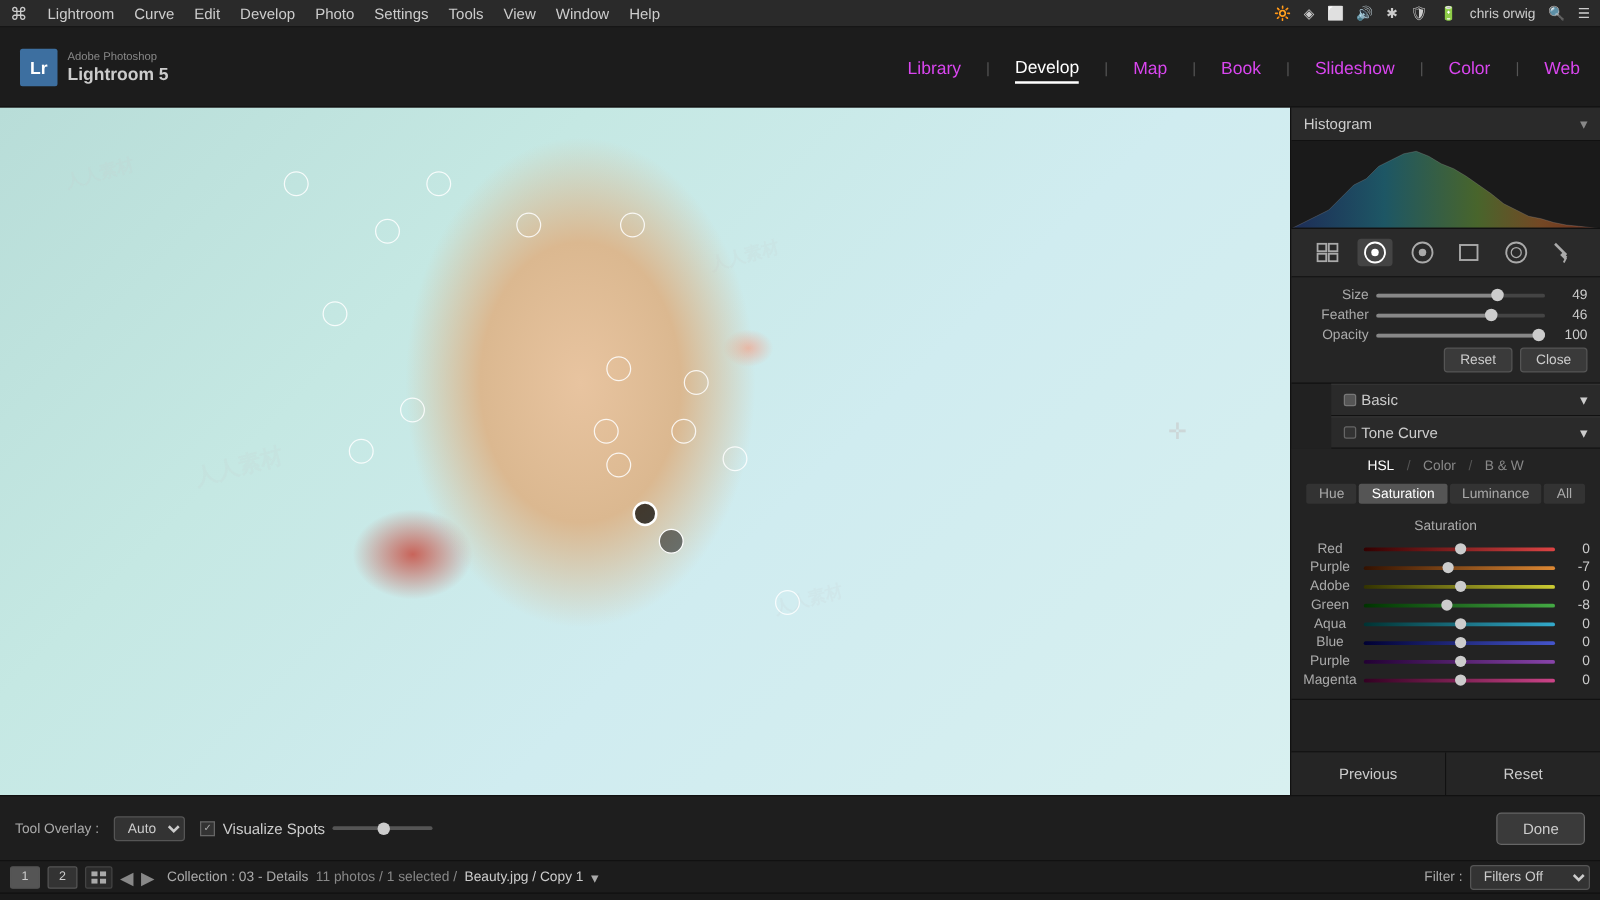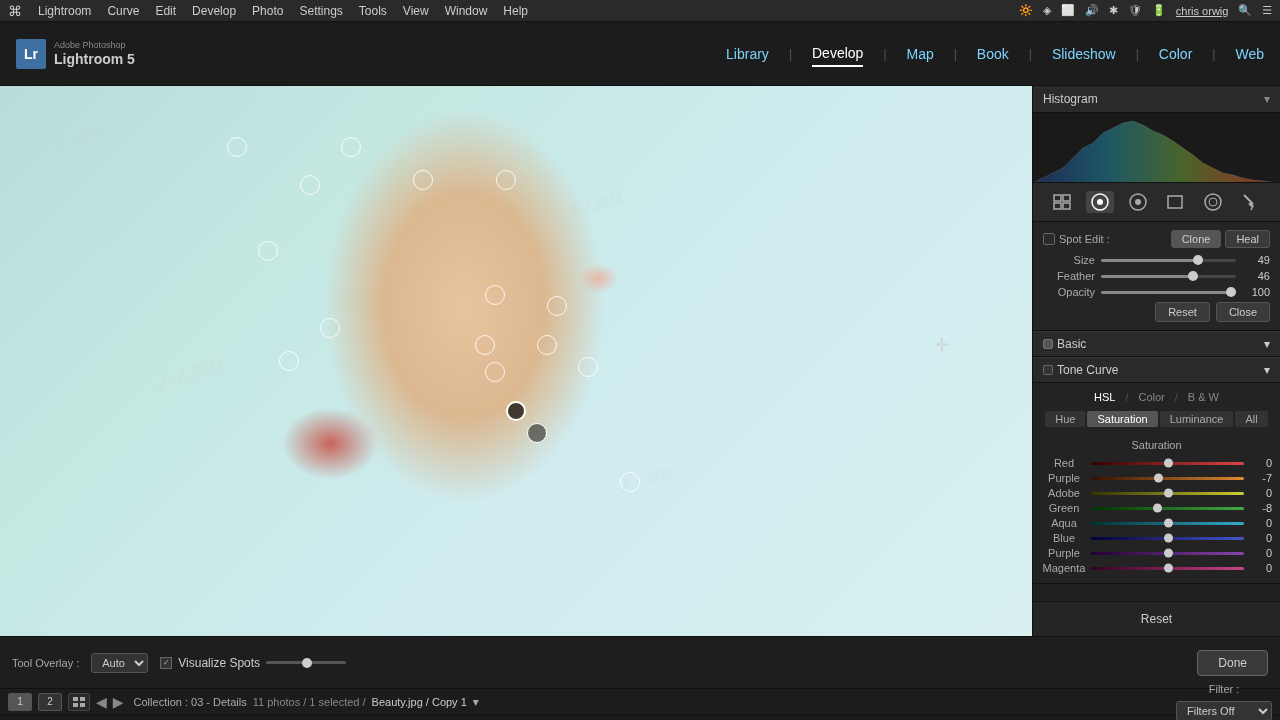--- a/index.html
+++ b/index.html
@@ -12,21 +12,21 @@
     .menu-item.bold { font-weight: normal; }
     .menu-right { margin-left: auto; display: flex; gap: 10px; align-items: center; font-size: 11px; color: #ccc; }
 
     
     #top-bar { display: flex; align-items: center; height: 64px; background: #1c1c1c; border-bottom: 1px solid #111; padding: 0 16px; }
     #lr-logo { display: flex; align-items: center; gap: 8px; margin-right: auto; }
     #lr-logo .logo-box { width: 30px; height: 30px; background: #3d6fa0; display: flex; align-items: center; justify-content: center; color: white; font-size: 14px; font-weight: bold; border-radius: 2px; }
     #lr-logo .logo-text { font-size: 10px; color: #aaa; line-height: 1.2; }
     #lr-logo .logo-text strong { font-size: 14px; color: #ccc; display: block; }
     #nav-tabs { display: flex; gap: 20px; align-items: center; }
-    .nav-tab { color: #7dd3fc; font-size: 14px; cursor: pointer; padding: 4px 0; }
+    .nav-tab { color: #d946ef; font-size: 14px; cursor: pointer; padding: 4px 0; }
     .nav-tab.active { color: #fff; border-bottom: 2px solid #fff; }
     .nav-separator { color: #555; }
 
     
     #main { display: flex; height: calc(720px - 22px - 48px - 52px - 48px); }
 
     
     #photo-area { flex: 1; background: #2a2a2a; position: relative; overflow: hidden; display: flex; align-items: center; justify-content: center; }
     #photo-bg { width: 100%; height: 100%; background: linear-gradient(135deg, #b8ddd8 0%, #c5e8e3 30%, #d0ecf0 60%, #d8f0f0 100%); position: relative; overflow: hidden; }
     .face-overlay { position: absolute; top: 0; left: 0; right: 0; bottom: 0; background: 
@@ -71,21 +71,21 @@
     .slider-fill { height: 100%; background: #888; border-radius: 2px; }
     .slider-thumb { width: 10px; height: 10px; background: #ccc; border-radius: 50%; position: absolute; top: 50%; transform: translateY(-50%); cursor: pointer; }
     .slider-value { color: #ccc; font-size: 11px; width: 28px; text-align: right; }
 
     .reset-close-row { display: flex; align-items: center; justify-content: flex-end; gap: 6px; margin-top: 4px; }
     .rc-btn { padding: 3px 12px; background: #3a3a3a; border: 1px solid #555; border-radius: 3px; color: #ccc; font-size: 11px; cursor: pointer; }
     .checkbox-row { display: flex; align-items: center; gap: 4px; }
     .panel-checkbox { width: 12px; height: 12px; background: #2a2a2a; border: 1px solid #666; border-radius: 2px; }
 
     
-    .section-header { display: flex; align-items: center; justify-content: space-between; padding: 5px 10px; background: #2a2a2a; border-bottom: 1px solid #111; border-top: 1px solid #333; cursor: pointer; }
+    .section-header { display: flex; align-items: center; justify-content: space-between; padding: 5px 10px; background: #2a2a2a; border-bottom: 1px solid #111; border-top: 1px solid #333; cursor: pointer; margin-left: 32px; }
     .section-header span { font-size: 12px; color: #ccc; font-weight: 500; }
     .section-arrow { color: #888; font-size: 10px; }
 
     
     #hsl-section { padding: 6px 8px; background: #232323; border-bottom: 1px solid #111; }
     .hsl-tabs { display: flex; align-items: center; gap: 2px; margin-bottom: 6px; justify-content: center; }
     .hsl-tab { padding: 2px 8px; color: #888; font-size: 11px; cursor: pointer; }
     .hsl-tab.active { color: #fff; }
     .hsl-separator { color: #555; font-size: 11px; }
 
@@ -107,21 +107,21 @@
     .vis-checkbox { width: 12px; height: 12px; background: #333; border: 1px solid #666; display: flex; align-items: center; justify-content: center; }
     .vis-slider { width: 80px; height: 3px; background: #555; border-radius: 2px; position: relative; }
     .vis-thumb { width: 10px; height: 10px; background: #ccc; border-radius: 50%; position: absolute; top: 50%; left: 45%; transform: translateY(-50%); }
     .done-btn { margin-left: auto; padding: 5px 20px; background: #3a3a3a; border: 1px solid #666; border-radius: 4px; color: #ccc; font-size: 12px; cursor: pointer; }
     .page-btn { width: 24px; height: 18px; background: #333; border: 1px solid #555; display: flex; align-items: center; justify-content: center; color: #ccc; font-size: 10px; cursor: pointer; border-radius: 2px; }
     .page-btn.active { background: #555; }
     .grid-btn { width: 22px; height: 18px; background: #2a2a2a; border: 1px solid #444; display: flex; align-items: center; justify-content: center; cursor: pointer; border-radius: 2px; }
     .nav-arrow { color: #888; font-size: 14px; cursor: pointer; }
     .collection-label { color: #aaa; font-size: 11px; margin-left: 4px; }
     .collection-info { color: #888; font-size: 11px; }
-    .filter-row { margin-left: auto; display: flex; align-items: center; gap: 6px; flex-direction: column; }
+    .filter-row { margin-left: auto; display: flex; align-items: center; gap: 6px; }
     .filter-label { color: #aaa; font-size: 11px; }
     .filter-select { background: #333; border: 1px solid #555; color: #ccc; font-size: 11px; padding: 2px 20px 2px 6px; border-radius: 3px; }
     .film-thumb { width: 46px; height: 34px; background: #333; border: 1px solid #444; border-radius: 1px; cursor: pointer; overflow: hidden; display: flex; align-items: center; justify-content: center; }
     .film-thumb.active { border: 2px solid #aaa; }
 
     
     #panel-bottom-btns { display: flex; gap: 0; border-top: 1px solid #111; }
     .panel-bottom-btn { flex: 1; padding: 10px; background: #252525; border: none; border-right: 1px solid #111; color: #ccc; font-size: 12px; cursor: pointer; text-align: center; }
     .panel-bottom-btn:last-child { border-right: none; }
 
@@ -149,21 +149,21 @@
   <span class="menu-item">Window</span>
   <span class="menu-item">Help</span>
   <div class="menu-right">
     <span>🔆</span>
     <span>◈</span>
     <span>⬜</span>
     <span>🔊</span>
     <span>✱</span>
     <span>🛡</span>
     <span>🔋</span>
-    <span style="color:#ccc;text-decoration:underline;">chris orwig</span>
+    <span style="color:#ccc;">chris orwig</span>
     <span>🔍</span>
     <span>☰</span>
   </div>
 </div>
 
 <div id="top-bar">
   <div id="lr-logo">
     <div class="logo-box">
       <span>Lr</span>
     </div>
@@ -282,32 +282,20 @@
       <div class="tool-icon">
         <svg width="20" height="20" viewBox="0 0 20 20">
             <line x1="3" y1="3" x2="12" y2="12" stroke="#aaa" stroke-width="2"></line>
             <rect x="8" y="11" width="5" height="3" fill="#aaa" transform="rotate(45 10 12)"></rect>
             <line x1="12" y1="14" x2="10" y2="18" stroke="#aaa" stroke-width="1.5"></line>
           </svg>
       </div>
     </div>
 
     <div id="spot-edit">
-      <div class="spot-edit-row">
-        <div style="display:flex;align-items:center;gap:4px;">
-          <div class="checkbox-row">
-            <div class="panel-checkbox"></div>
-          </div>
-          <span class="spot-edit-label">Spot Edit :</span>
-        </div>
-        <div class="spot-edit-buttons">
-          <button class="spot-btn active">Clone</button>
-          <button class="spot-btn">Heal</button>
-        </div>
-      </div>
 
       <div class="slider-row">
         <span class="slider-label">Size</span>
         <div class="slider-track">
           <div class="slider-fill" style="width:72%;"></div>
           <div class="slider-thumb" style="left:calc(72% - 5px);"></div>
         </div>
         <span class="slider-value">49</span>
       </div>
 
@@ -431,20 +419,21 @@
           <span class="color-label">Magenta</span>
           <div class="color-track" style="background:linear-gradient(to right, #330022, #cc4488);">
             <div class="color-thumb" style="left:calc(50% - 4px);"></div>
           </div>
           <span class="color-value">0</span>
         </div>
       </div>
     </div>
 
     <div id="panel-bottom-btns" style="margin-top:auto;">
+      <button class="panel-bottom-btn">Previous</button>
       <button class="panel-bottom-btn">Reset</button>
     </div>
 
   </div>
 </div>
 
 <div id="bottom-toolbar">
   <span class="tool-overlay-label">Tool Overlay :</span>
   <select class="tool-select">
     <option>Auto</option>

